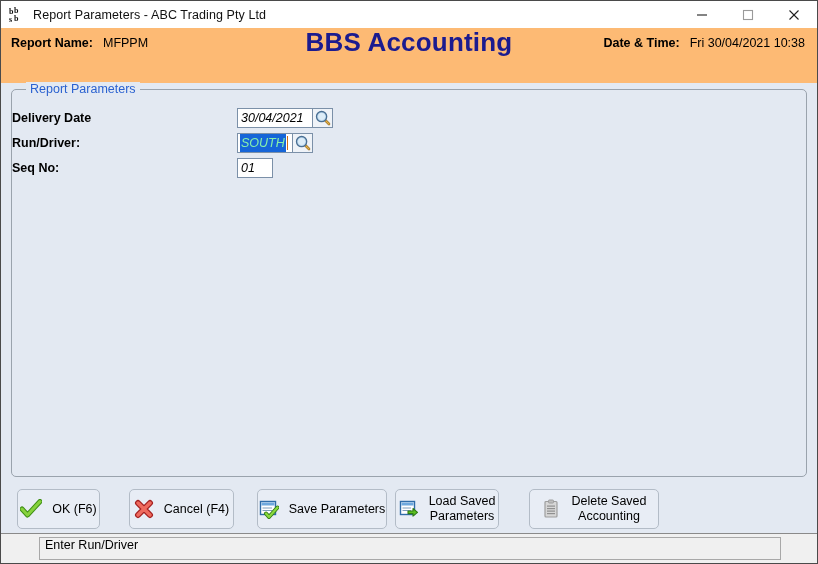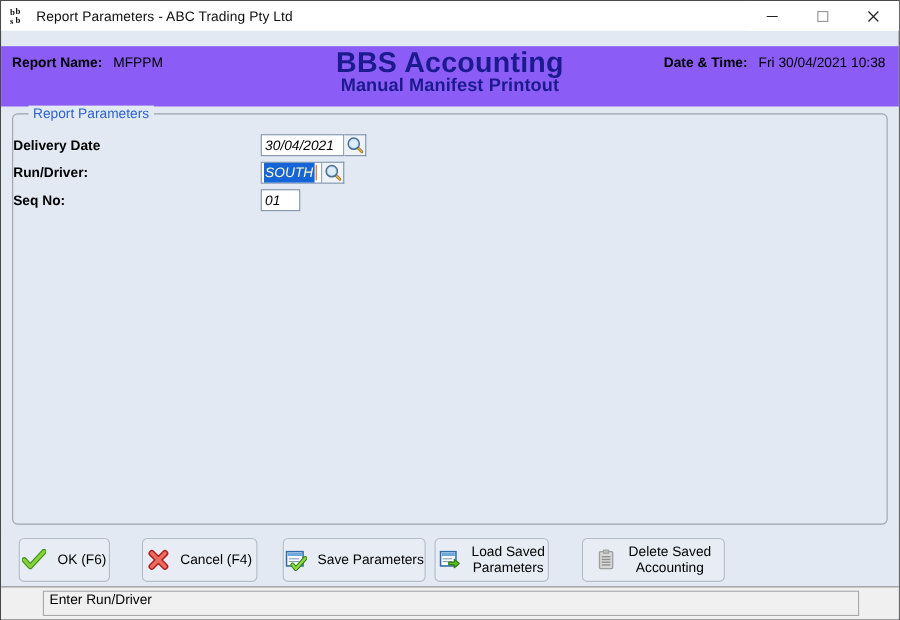--- a/index.html
+++ b/index.html
@@ -66,23 +66,22 @@
     align-items: center;
     justify-content: center;
     background: #ffffff;
   }
   .win-btn svg { display: block; }
 
   
   .header {
     height: 55px;
     min-height: 55px;
-    background: #8b5cf6;
-    position: relative;
-    margin-top: 14px;
+    background: #fdba74;
+    position: relative;
   }
   .report-name-wrap {
     position: absolute;
     left: 10px;
     top: 8px;
     display: flex;
     align-items: baseline;
     white-space: nowrap;
   }
   .lbl-bold {
@@ -198,21 +197,21 @@
     padding: 0 3px;
     display: flex;
     align-items: center;
     white-space: nowrap;
   }
   .tbox.w-date   { width: 76px; }
   .tbox.w-run    { width: 56px; padding: 0 2px; }
   .tbox.w-seq    { width: 36px; }
   .sel-text {
     background: #1565d8;
-    color: #fef9c3;
+    color: #86efac;
     padding: 0 1px;
   }
   .caret {
     display: inline-block;
     width: 1px;
     height: 14px;
     background: #d06a10;
     margin-left: 1px;
   }
   .lookup-btn {
@@ -330,21 +329,20 @@
   </div>
 
   <div class="header">
     <div class="report-name-wrap">
       <span class="lbl-bold">Report Name:</span>
       <span class="report-name-val">MFPPM</span>
     </div>
 
     <div class="center-title">
       <div class="bbs-title">BBS Accounting</div>
-      <div class="bbs-sub">Manual Manifest Printout</div>
     </div>
 
     <div class="datetime-wrap">
       <span class="lbl-bold">Date &amp; Time:</span>
       <span class="datetime-val">Fri 30/04/2021 10:38</span>
     </div>
   </div>
 
   <div class="body-area">
     <div class="groupbox">

